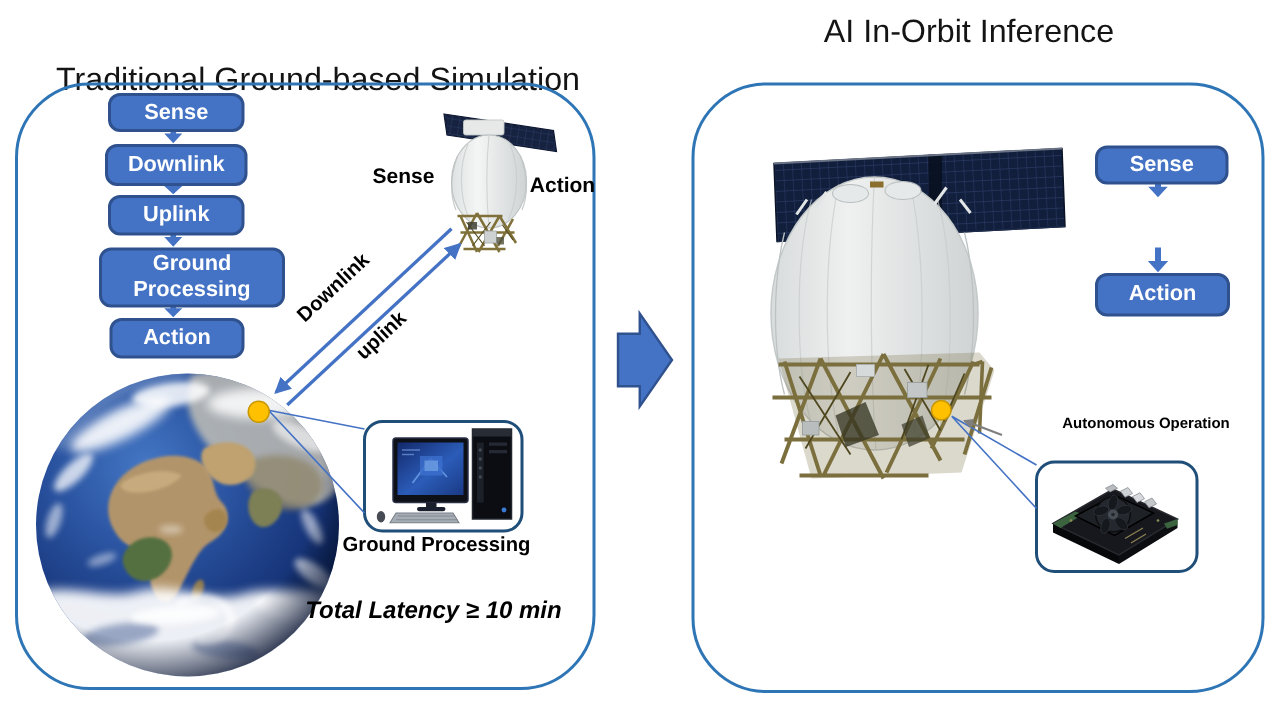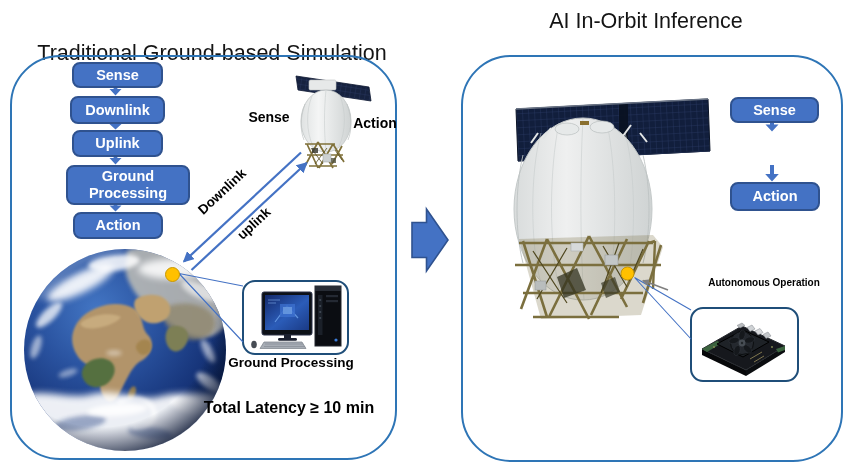--- a/index.html
+++ b/index.html
@@ -249,16 +249,16 @@
   <div class="flowbox" style="left:73px;top:212px;width:86px;height:23px;">Action</div>
 
   <div class="flowbox" style="left:730px;top:97px;width:85px;height:22px;">Sense</div>
   <div class="flowbox" style="left:730px;top:182px;width:86px;height:25px;">Action</div>
 
   <div class="caption" style="left:246px;top:109px;width:46px;font-size:14px;">Sense</div>
   <div class="caption" style="left:349px;top:115px;width:52px;font-size:14px;">Action</div>
   <div class="caption rot" style="left:182px;top:184px;width:80px;font-size:13.5px;">Downlink</div>
   <div class="caption rot" style="left:226px;top:216px;width:56px;font-size:13.5px;">uplink</div>
   <div class="caption" style="left:226px;top:355px;width:130px;font-size:13.5px;">Ground Processing</div>
-  <div class="caption" style="left:203px;top:399px;width:172px;font-size:16px;">Total Latency ≥ 10 min</div>
+  <div class="caption" style="left:203px;top:399px;width:172px;font-size:16px;font-style:italic;">Total Latency ≥ 10 min</div>
   <div class="caption" style="left:688px;top:277px;width:152px;font-size:10px;white-space:nowrap;">Autonomous Operation</div>
 
 </div>
 
 </body></html>

